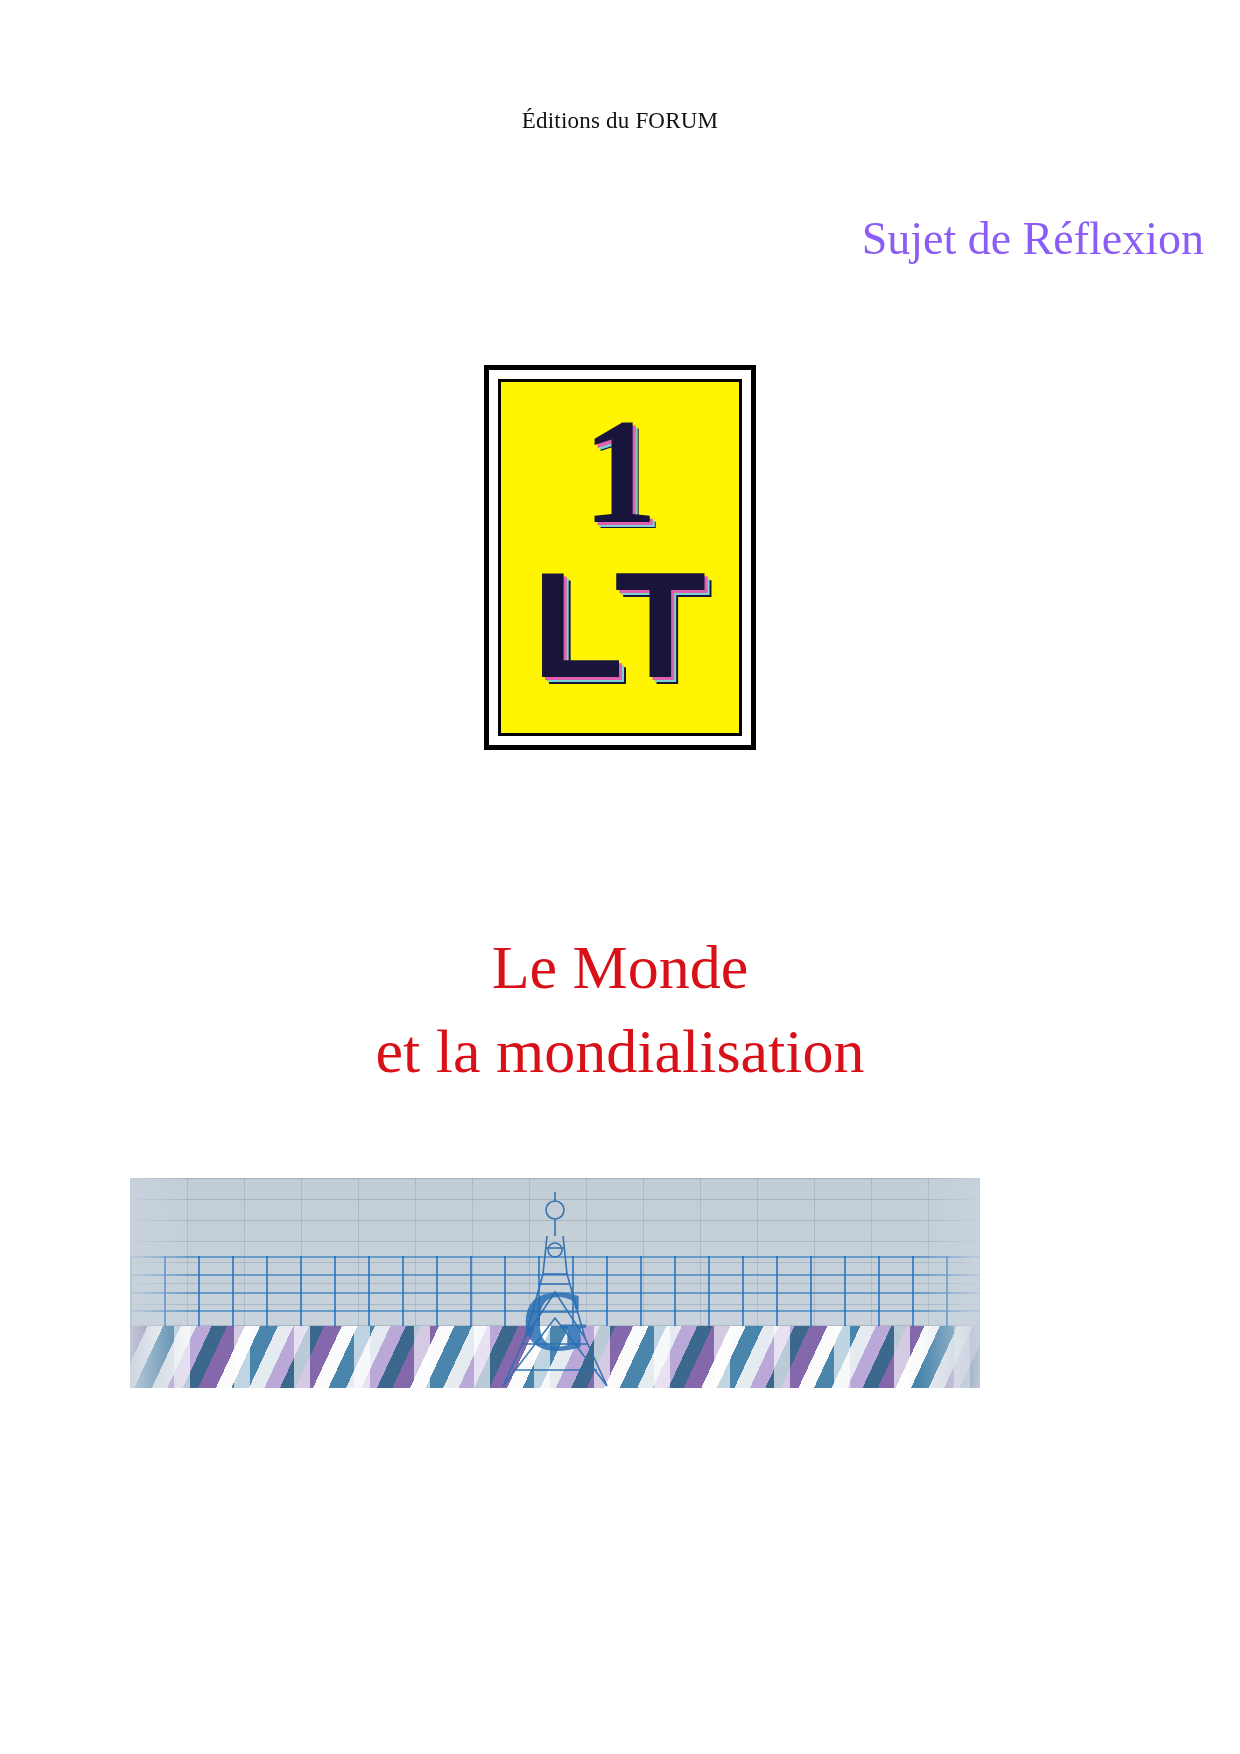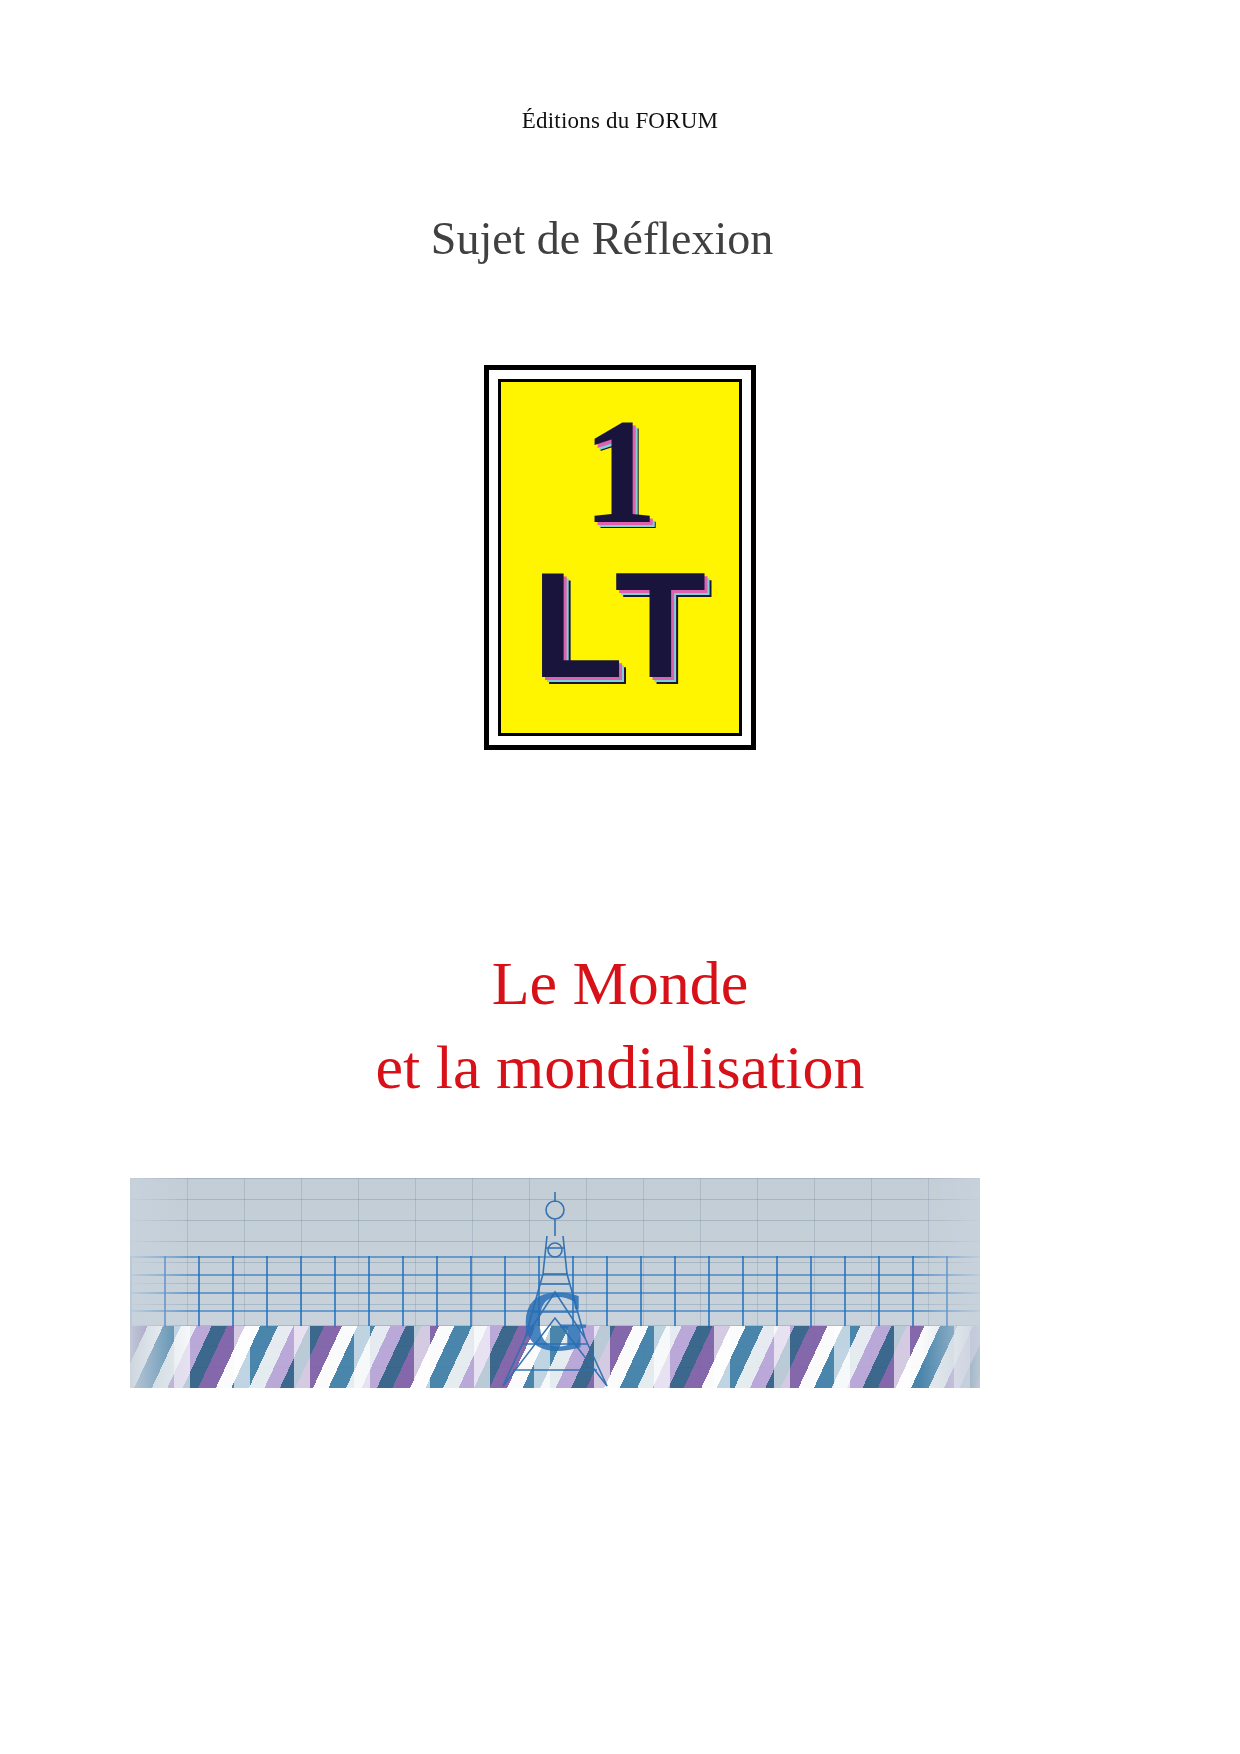--- a/index.html
+++ b/index.html
@@ -33,23 +33,23 @@
     letter-spacing: 0.2px;
     color: #111111;
   }
 
   
   .subject-title {
     position: absolute;
     top: 212px;
     left: 0;
     width: 1204px;
-    text-align: center;
+    text-align: right;
     font-size: 46px;
-    color: #404040;
+    color: #8b5cf6;
   }
 
   
   .logo-wrap {
     position: absolute;
     top: 365px;
     left: 50%;
     transform: translateX(-50%);
     width: 272px;
     height: 385px;
@@ -106,21 +106,20 @@
   
   .doc-title {
     position: absolute;
     top: 925px;
     left: 0;
     width: 1240px;
     text-align: center;
     color: #D81018;
     font-size: 62px;
     line-height: 1.36;
-    margin-top: 16px;
   }
   .doc-title .line2 { display: block; }
 
   
   .cover-image {
     position: absolute;
     top: 1178px;
     left: 130px;
     width: 850px;
     height: 210px;

